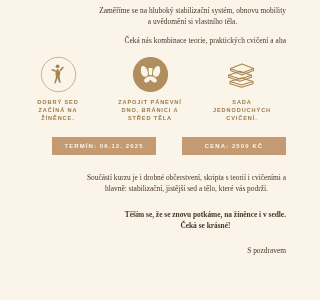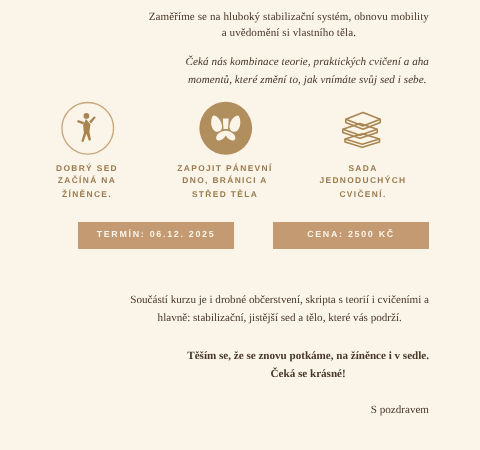--- a/index.html
+++ b/index.html
@@ -29,21 +29,20 @@
   .intro {
     text-align: center;
     font-size: 7.4px;
     line-height: 11.2px;
     color: #463728;
     margin-top: 5px;
     letter-spacing: 0.05px;
   }
   .intro-second {
     margin-top: 8px;
-    font-style: italic;
   }
 
   
   .icons-row {
     display: flex;
     justify-content: space-between;
     align-items: flex-start;
     width: 272px;
     margin-top: 9px;
   }
@@ -99,21 +98,21 @@
     text-align: center;
     text-transform: uppercase;
   }
 
   
   .low-para {
     text-align: center;
     font-size: 7.4px;
     line-height: 11.5px;
     color: #463728;
-    margin-top: 28px;
+    margin-top: 17px;
   }
   .closing {
     text-align: center;
     font-size: 7.4px;
     line-height: 11.5px;
     color: #463728;
     margin-top: 14px;
     font-weight: bold;
   }
   .signature {
@@ -128,21 +127,20 @@
 <body>
 
 <div class="page">
 
   <div class="intro">
     <div>Zaměříme se na hluboký stabilizační systém, obnovu mobility</div>
     <div>a uvědomění si vlastního těla.</div>
   </div>
   <div class="intro intro-second">
     <div>Čeká nás kombinace teorie, praktických cvičení a aha</div>
-    <div>momentů, které změní to, jak vnímáte svůj sed i sebe.</div>
   </div>
 
   <div class="icons-row">
 
     <div class="icon-col">
       <div class="icon-art">
         <svg width="37" height="37" viewBox="0 0 37 37">
           <circle cx="18.5" cy="18.5" r="17.2" fill="none" stroke="#c9a77e" stroke-width="0.9"></circle>
           <g fill="#a8854f">
             <circle cx="17.6" cy="10.3" r="1.9"></circle>

